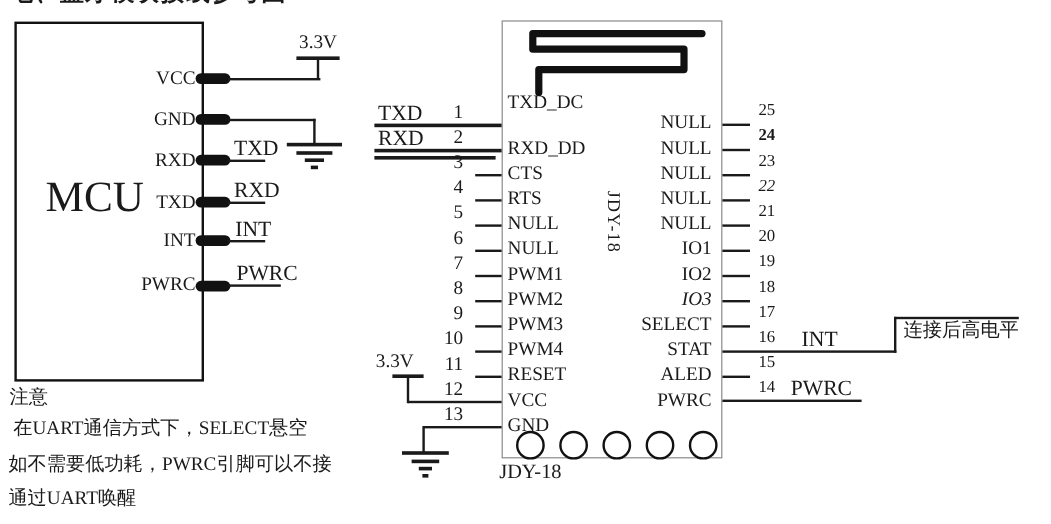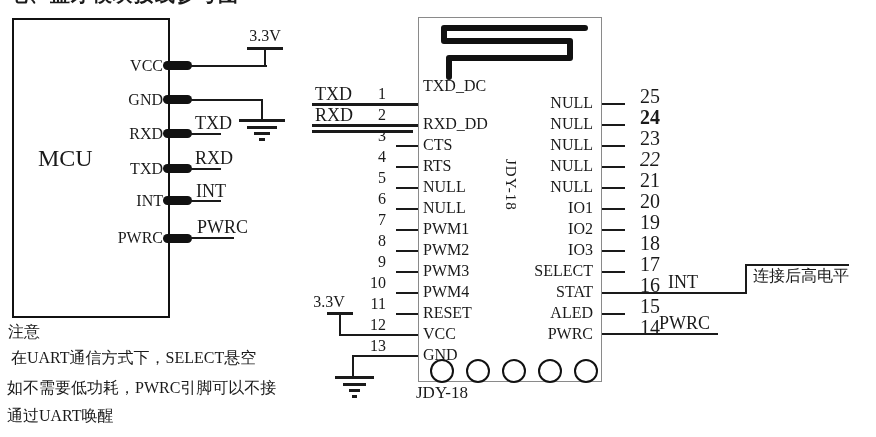--- a/index.html
+++ b/index.html
@@ -6,21 +6,21 @@
   #canvas{
     position:relative;width:876px;height:437px;background:#ffffff;overflow:hidden;
     font-family:"Liberation Serif","DejaVu Serif",serif;color:#1a1a1a;
   }
   #canvas *{box-sizing:border-box;}
   .t{position:absolute;white-space:nowrap;line-height:1.05;}
   .w{position:absolute;background:#1a1a1a;height:2px;}
   .v{position:absolute;background:#1a1a1a;width:2px;}
   .box{position:absolute;background:transparent;}
   .num{font-size:16px;width:30px;text-align:right;}
-  .numr{font-size:20px;width:28px;text-align:right;left:632px;}
+  .numr{font-size:14px;width:28px;text-align:left;left:632px;}
   .lblL{font-size:16px;left:423px;width:82px;}
   .lblR{font-size:16px;text-align:right;left:500px;width:93px;}
   .net{font-size:18px;}
   .pad{position:absolute;background:#111;height:9px;width:29px;border-radius:4.5px;left:163px;}
   .stubL{position:absolute;background:#1a1a1a;height:2px;width:22px;left:396px;}
   .stubR{position:absolute;background:#1a1a1a;height:2px;width:23px;left:602px;}
   .gbar{position:absolute;background:#1a1a1a;height:3px;}
   .hole{position:absolute;width:24px;height:24px;border:2.5px solid #111;border-radius:50%;background:#fff;top:359px;z-index:4;}
   .cn{font-size:16px;}
   #clip-head{position:absolute;left:8px;top:0;width:236px;height:5px;overflow:hidden;}
@@ -32,21 +32,21 @@
 </head>
 <body>
 
 <div id="canvas">
 
   <div id="clip-head">
     <span>七、蓝牙模块接线参考图</span>
   </div>
 
   <div class="box" id="mcu-box"></div>
-  <div class="t" style="left:38px;top:146px;font-size:24px;">MCU</div>
+  <div class="t" style="left:38px;top:146px;font-size:36px;">MCU</div>
 
   <div class="t" style="left:100px;top:58px;width:63px;text-align:right;font-size:16px;">VCC</div>
   <div class="t" style="left:100px;top:92px;width:63px;text-align:right;font-size:16px;">GND</div>
   <div class="t" style="left:100px;top:126px;width:63px;text-align:right;font-size:16px;">RXD</div>
   <div class="t" style="left:100px;top:161px;width:63px;text-align:right;font-size:16px;">TXD</div>
   <div class="t" style="left:100px;top:193px;width:63px;text-align:right;font-size:16px;">INT</div>
   <div class="t" style="left:100px;top:230px;width:63px;text-align:right;font-size:16px;">PWRC</div>
 
   <div class="pad" style="top:61px;"></div>
   <div class="pad" style="top:95px;"></div>
@@ -179,21 +179,21 @@
   <div class="t numr" style="top:296px;">15</div>
   <div class="t numr" style="top:317px;">14</div>
 
   <div class="t lblR" style="top:95px;">NULL</div>
   <div class="t lblR" style="top:116px;">NULL</div>
   <div class="t lblR" style="top:137px;">NULL</div>
   <div class="t lblR" style="top:158px;">NULL</div>
   <div class="t lblR" style="top:179px;">NULL</div>
   <div class="t lblR" style="top:200px;">IO1</div>
   <div class="t lblR" style="top:221px;">IO2</div>
-  <div class="t lblR" style="top:242px;">IO3</div>
+  <div class="t lblR" style="top:242px;font-style:italic;">IO3</div>
   <div class="t lblR" style="top:263px;">SELECT</div>
   <div class="t lblR" style="top:284px;">STAT</div>
   <div class="t lblR" style="top:305px;">ALED</div>
   <div class="t lblR" style="top:326px;">PWRC</div>
 
   <div class="w" style="left:602px;top:292px;width:145px;"></div>
   <div class="t net" style="left:668px;top:273px;">INT</div>
   <div class="v" style="left:745px;top:264px;height:30px;"></div>
   <div class="w" style="left:745px;top:264px;width:104px;"></div>
   <div class="t cn" style="left:753px;top:268px;">连接后高电平</div>

